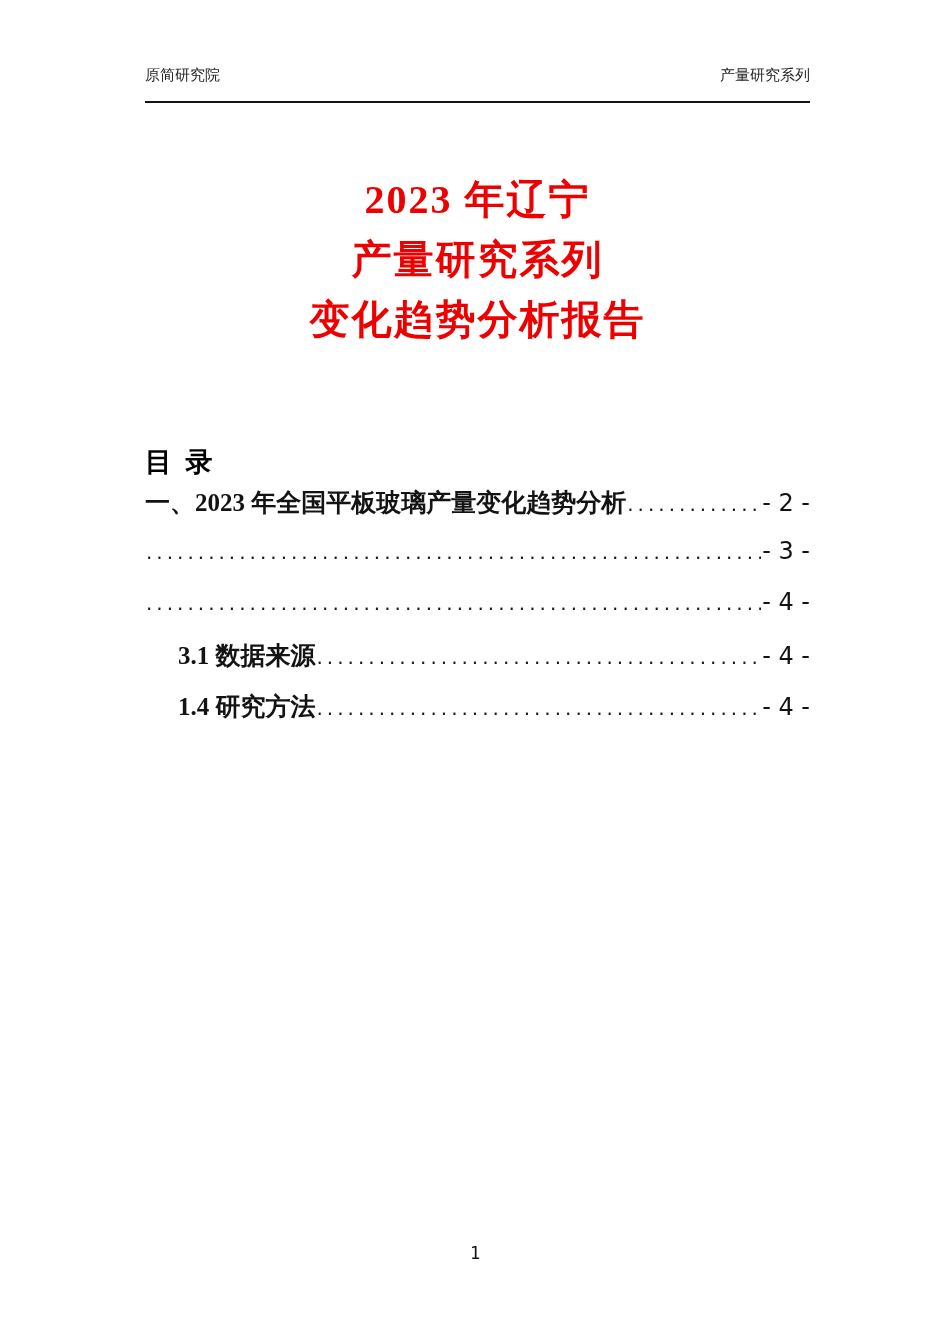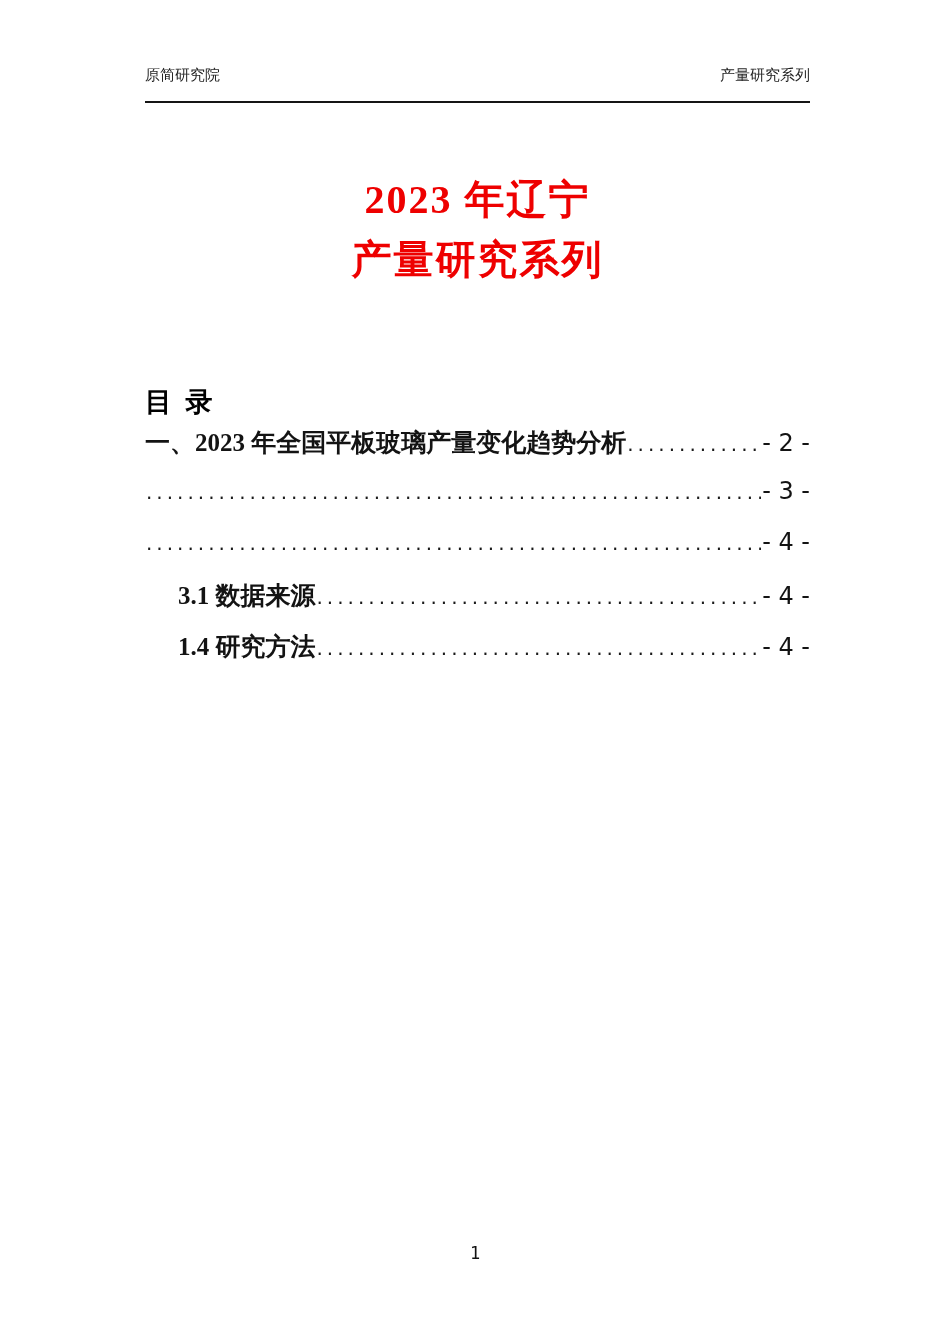--- a/index.html
+++ b/index.html
@@ -116,20 +116,21 @@
   <div class="content">
 
     <header class="page-header">
       <span>原简研究院</span>
       <span>产量研究系列</span>
     </header>
 
     <h1 class="doc-title">
       <div>2023 年辽宁</div>
       <div>产量研究系列</div>
+      <div>变化趋势分析报告</div>
     </h1>
 
     <h2 class="toc-heading">目 录</h2>
 
     <nav class="toc-list">
 
       <div class="toc-item level-1">
         <span class="toc-label">一、2023 年全国平板玻璃产量变化趋势分析</span>
         <span class="toc-dots">..........................................................................................................................</span>
         <span class="toc-page">- 2 -</span>

